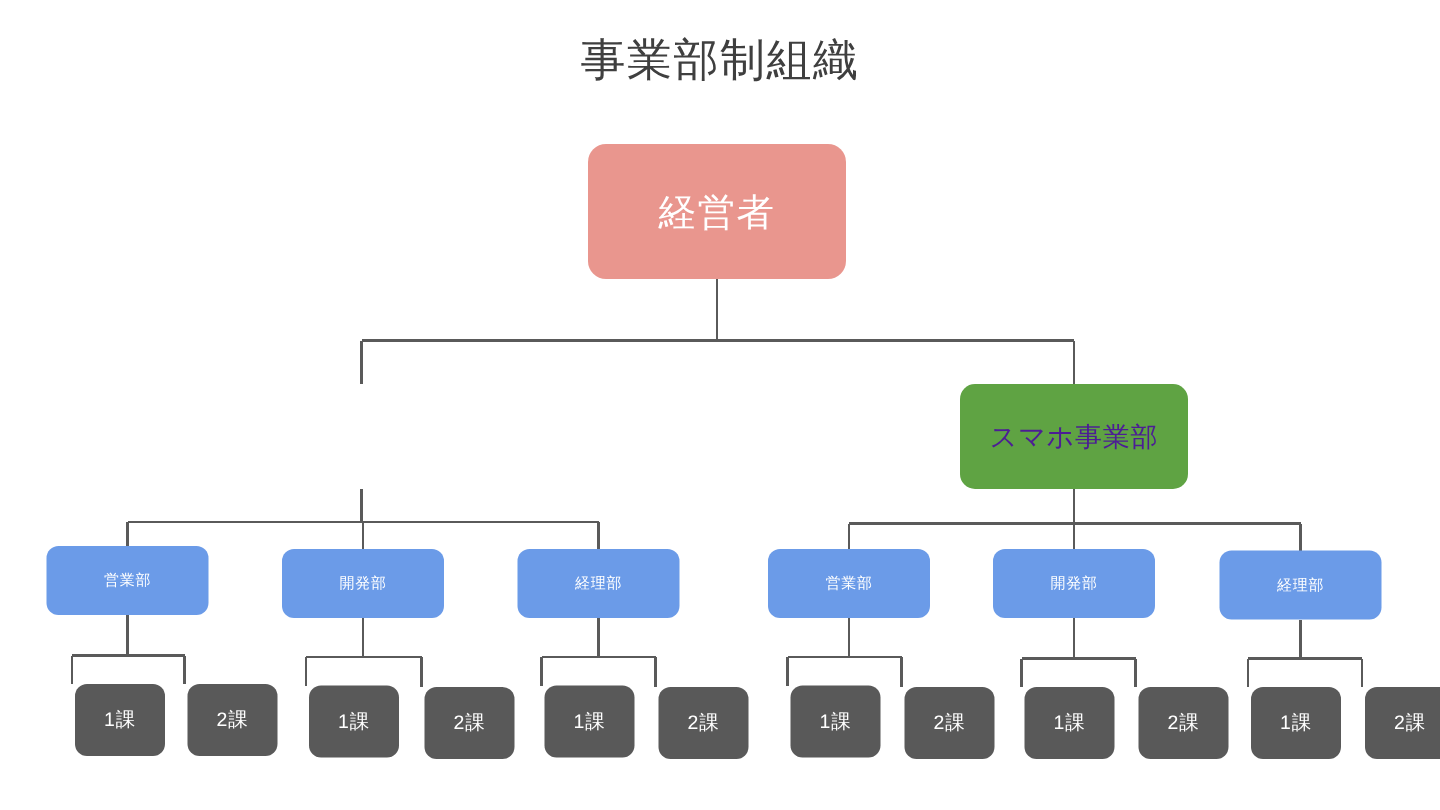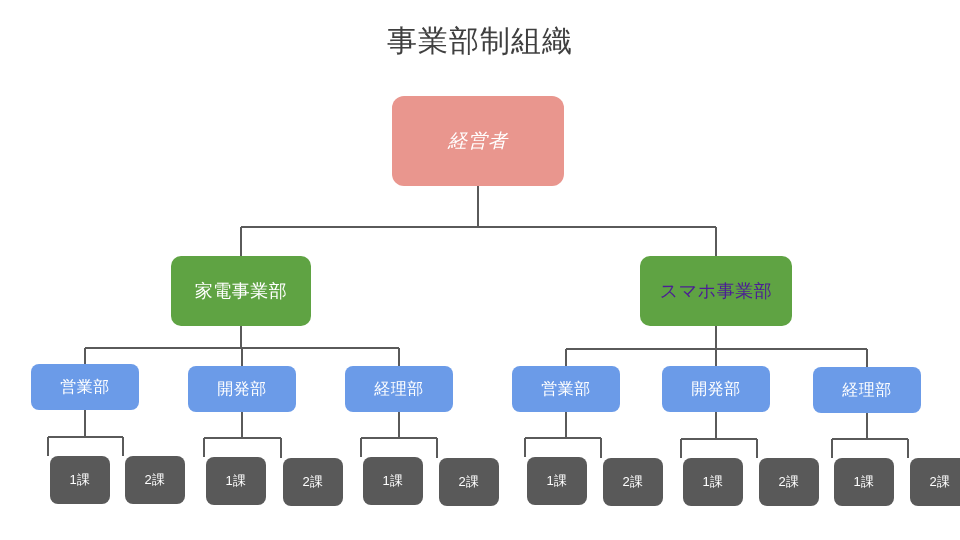--- a/index.html
+++ b/index.html
@@ -51,32 +51,31 @@
     display: flex;
     align-items: center;
     justify-content: center;
     color: #ffffff;
     text-align: center;
     white-space: nowrap;
     user-select: none;
   }
   .node.level-root {
     border-radius: 12px;
-    font-size: 19px;
+    font-size: 25px;
     letter-spacing: 1px;
-    font-style: italic;
   }
   .node.level-division {
     border-radius: 10px;
     font-size: 18px;
     letter-spacing: 0.5px;
   }
   .node.level-department {
     border-radius: 8px;
-    font-size: 16px;
+    font-size: 10px;
     letter-spacing: 0.5px;
   }
   .node.level-section {
     border-radius: 8px;
     font-size: 13px;
     letter-spacing: 0.5px;
     margin-left: 32px;
   }
 </style>
 </head>
@@ -123,23 +122,20 @@
       <line x1="757" y1="439" x2="757" y2="458" stroke="#5a5a5a" stroke-width="1.6" shape-rendering="crispEdges"></line>
       <line x1="867" y1="413" x2="867" y2="439" stroke="#5a5a5a" stroke-width="1.6" shape-rendering="crispEdges"></line>
       <line x1="832" y1="439" x2="908" y2="439" stroke="#5a5a5a" stroke-width="1.6" shape-rendering="crispEdges"></line>
       <line x1="832" y1="439" x2="832" y2="458" stroke="#5a5a5a" stroke-width="1.6" shape-rendering="crispEdges"></line>
       <line x1="908" y1="439" x2="908" y2="458" stroke="#5a5a5a" stroke-width="1.6" shape-rendering="crispEdges"></line>
     </svg>
 
   <div id="node-layer">
       <div class="node level-root" style="left: 392px; top: 96px; width: 172px; height: 90px; background: rgb(233, 150, 142); color: rgb(255, 255, 255);">
         <span>経営者</span>
-      </div>
-      <div class="node level-division" style="left: 171px; top: 256px; width: 140px; height: 70px; background: rgb(95, 163, 67); color: rgb(255, 255, 255);">
-        <span>家電事業部</span>
       </div>
       <div class="node level-division" style="left: 640px; top: 256px; width: 152px; height: 70px; background: rgb(95, 163, 67); color: #4c1d95;">
         <span>スマホ事業部</span>
       </div>
       <div class="node level-department" style="left: 31px; top: 364px; width: 108px; height: 46px; background: rgb(107, 155, 232); color: rgb(255, 255, 255);">
         <span>営業部</span>
       </div>
       <div class="node level-department" style="left: 188px; top: 366px; width: 108px; height: 46px; background: rgb(107, 155, 232); color: rgb(255, 255, 255);">
         <span>開発部</span>
       </div>

